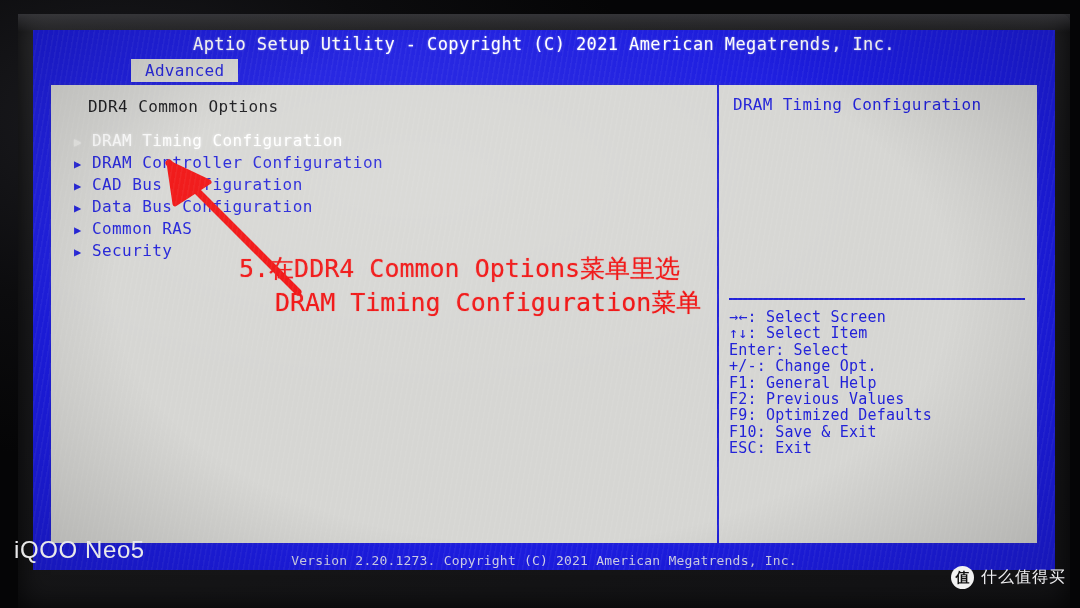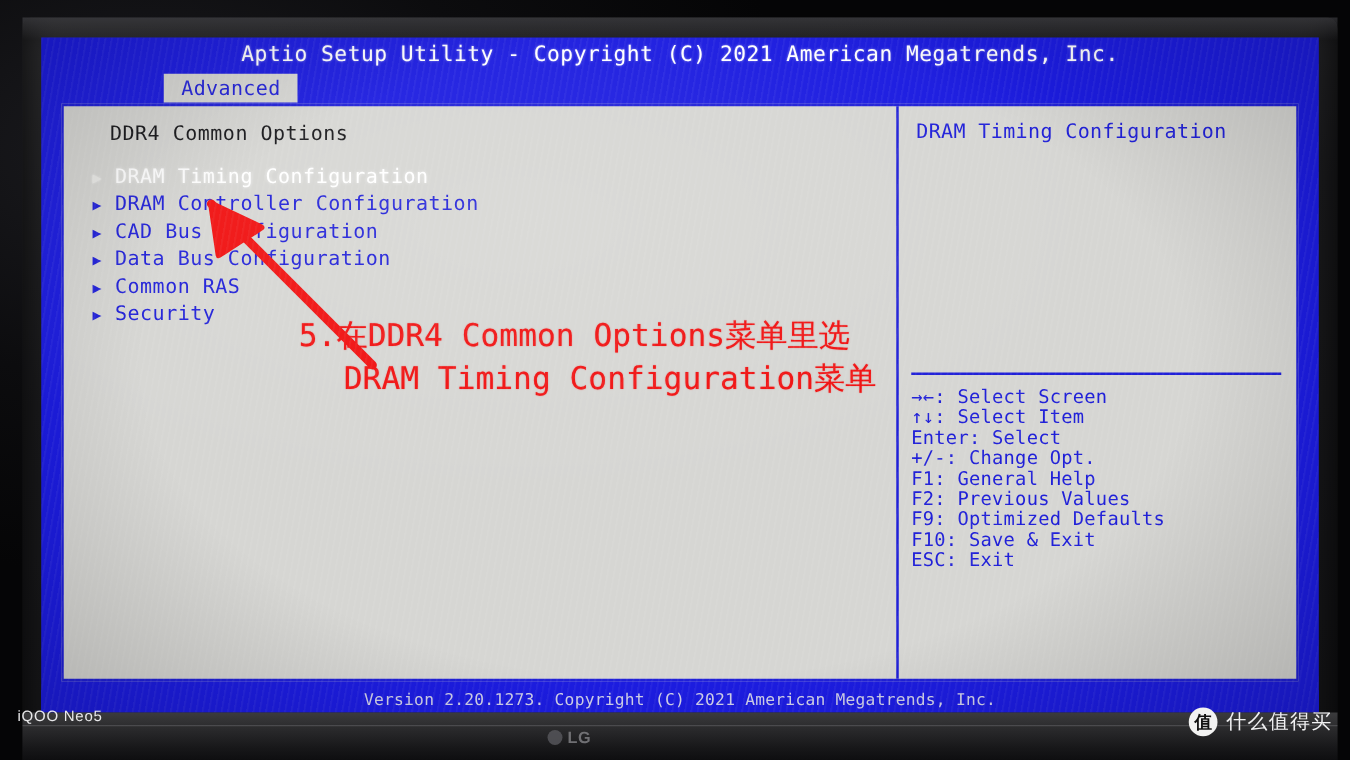--- a/index.html
+++ b/index.html
@@ -270,24 +270,24 @@
     line-height: 34px;
     letter-spacing: 0px;
     text-shadow: 0 0 1px rgba(240,16,16,0.6);
   }
   #anno-line2 { padding-left: 36px; }
 
   
   #wm-left {
     position: absolute;
     left: 14px;
-    top: 566px;
+    top: 536px;
     color: #e8e8ea;
     font-family: "Liberation Sans", sans-serif;
-    font-size: 12px;
+    font-size: 24px;
     letter-spacing: 0.6px;
     z-index: 60;
   }
   #wm-right {
     position: absolute;
     right: 14px;
     top: 566px;
     display: flex;
     align-items: center;
     gap: 7px;
@@ -398,27 +398,20 @@
         <div id="anno-text">
           <div id="anno-line1">5.在DDR4 Common Options菜单里选</div>
           <div id="anno-line2">DRAM Timing Configuration菜单</div>
         </div>
       </div>
 
       <div id="glare"></div>
       <div id="vignette"></div>
     </div>
 
-    <div id="bottom-bezel">
-      <div id="bottom-bezel-line"></div>
-      <div id="lg-logo">
-        <span id="lg-mark"></span>
-        <span>LG</span>
-      </div>
-    </div>
   </div>
 
   <div id="wm-left">iQOO Neo5</div>
 
   <div id="wm-right">
     <span id="wm-badge">值</span>
     <span id="wm-right-text">什么值得买</span>
   </div>
 
 </div>

